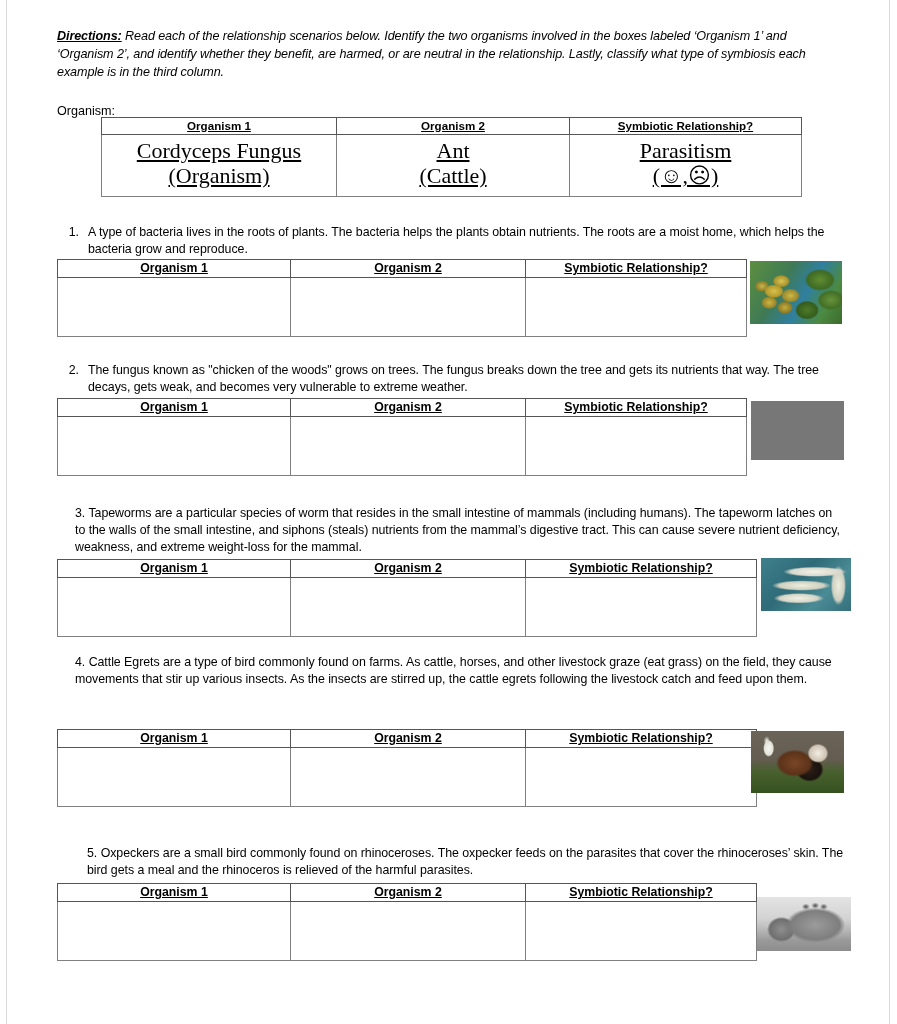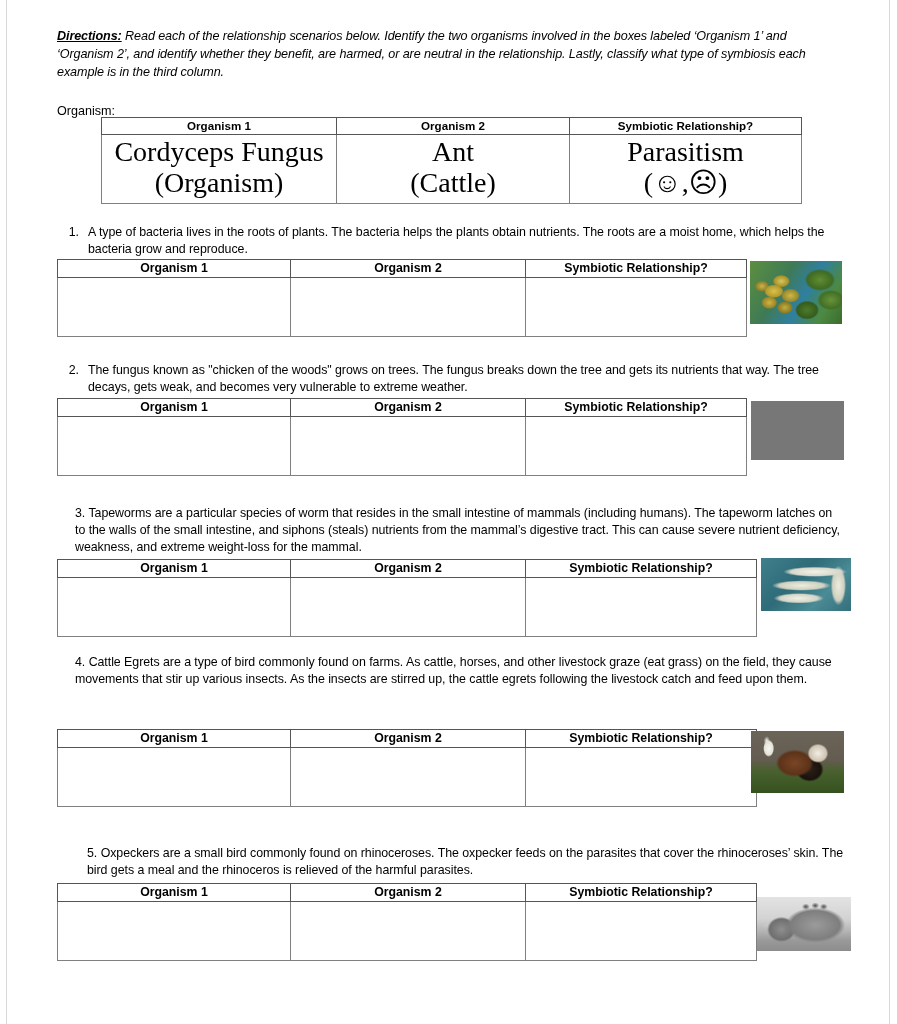--- a/index.html
+++ b/index.html
@@ -60,20 +60,21 @@
     top: 104px;
     font-size: 12.6px;
   }
 
   
   .wtable {
     position: absolute;
     border-collapse: collapse;
     table-layout: fixed;
     background: #0369a1;
+    text-decoration: underline;
   }
   .wtable td, .wtable th {
     border: 1px solid #808080;
     padding: 0;
     margin: 0;
     text-align: center;
     vertical-align: middle;
     background: #ffffff;
   }
   .wtable .hdr {
@@ -90,21 +91,21 @@
     top: 117px;
     width: 697px;
   }
   #example-table .hdr {
     font-size: 11.6px;
     height: 16px;
     line-height: 16px;
   }
   #example-table .big {
     font-family: "Liberation Serif", serif;
-    font-size: 28px;
+    font-size: 22px;
     line-height: 1.12;
     height: 56px;
     padding: 1px 0 4px 0;
   }
   #example-table .big .l2 { display: block; }
 
   
   .answer-table .blank {
     height: 58px;
   }

